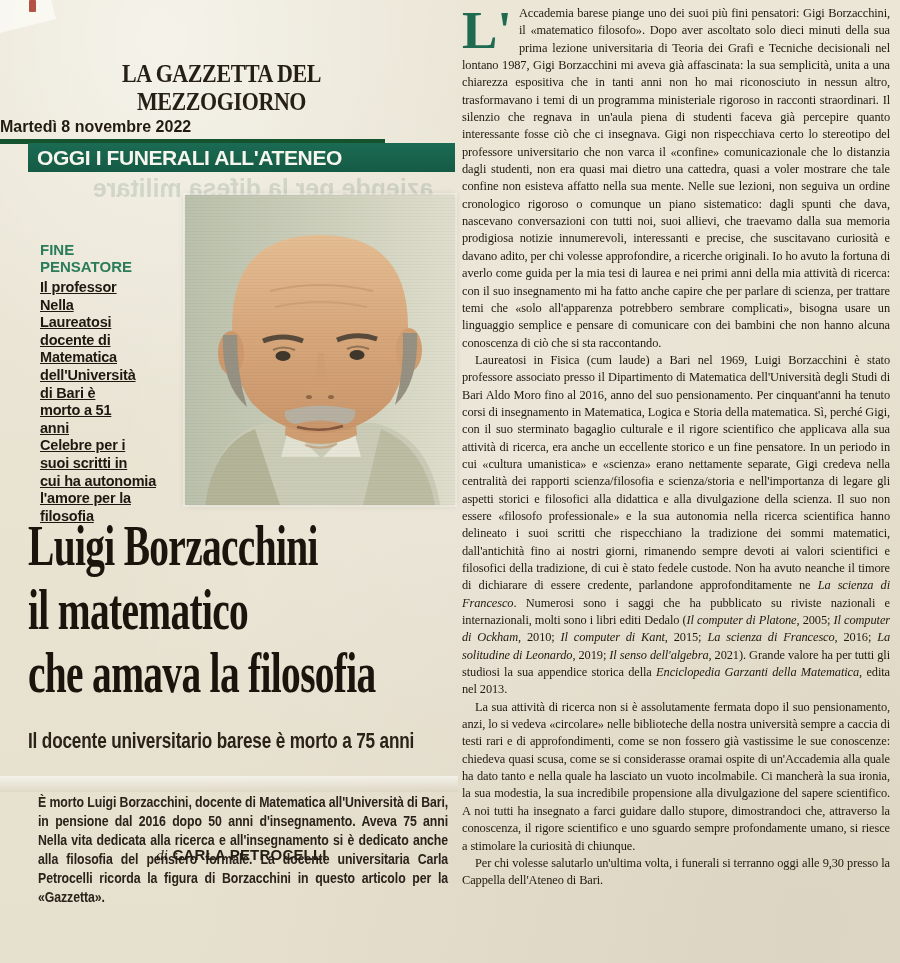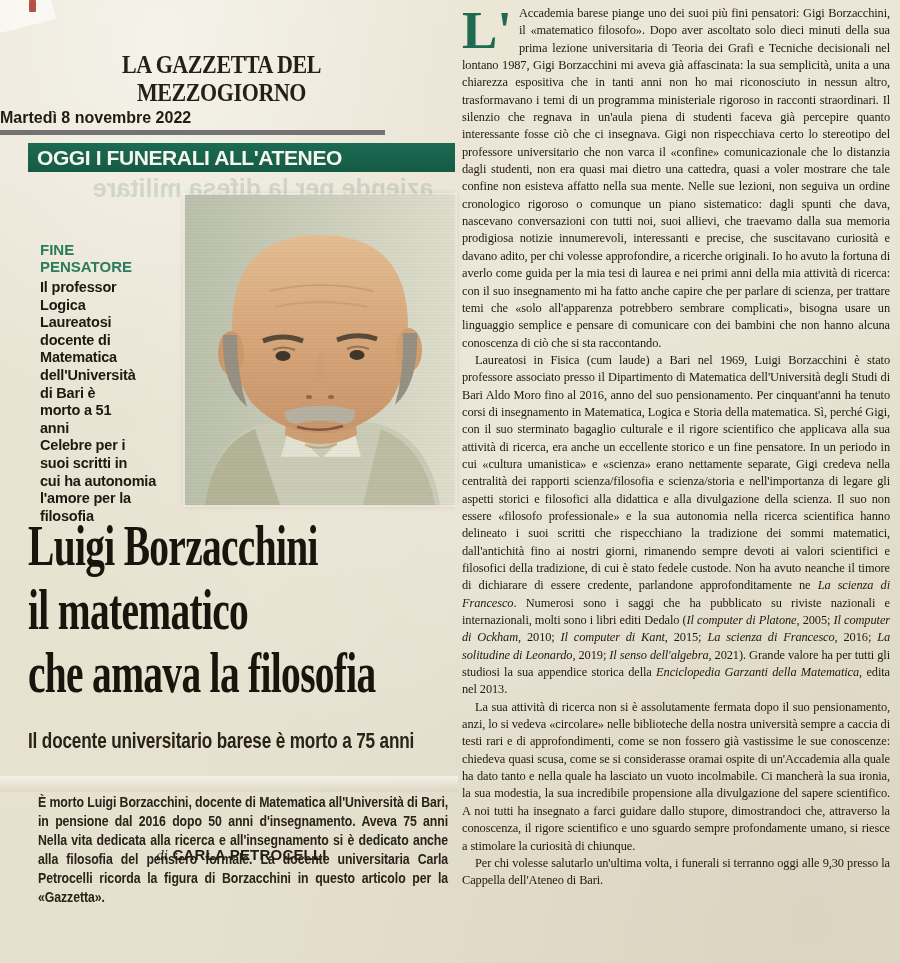--- a/index.html
+++ b/index.html
@@ -15,40 +15,40 @@
     color:var(--ink,#221c14);
   }
   .page{position:absolute;inset:0;}
   .scan-corner{position:absolute;left:-18px;top:-14px;width:70px;height:42px;background:#fbfaf5;transform:rotate(-14deg);opacity:.8;}
   .red-mark{position:absolute;left:29px;top:0;width:7px;height:12px;background:#a83527;opacity:.85;border-radius:1px;}
   .fold{position:absolute;left:0;top:776px;width:458px;height:16px;
     background:linear-gradient(rgba(255,255,255,0.55),rgba(170,158,132,0.12));}
 
   
   .left-col{position:absolute;left:28px;top:0;width:427px;height:963px;}
-  .masthead{position:absolute;left:-28px;top:56px;width:385px;border-bottom:5px solid #737373;padding-bottom:3px;}
+  .masthead{position:absolute;left:-28px;top:65px;width:385px;border-bottom:5px solid #14532d;padding-bottom:3px;}
   .masthead-title{
     font-family:"Liberation Serif",serif;font-weight:700;font-size:22px;letter-spacing:-0.4px;
     color:#261f16;text-align:center;padding-left:58px;transform:scaleY(1.1);transform-origin:center bottom;
   }
   .masthead-date{font-weight:700;font-size:16px;text-align:left;color:#221b12;margin-top:1px;}
   .banner{
     position:absolute;left:0;top:143px;width:427px;height:29px;
     background:linear-gradient(var(--banner-green,#1b6b53),#155a45);
     color:#f6f5ee;font-weight:700;font-size:21px;line-height:29px;
     padding-left:9px;box-sizing:border-box;letter-spacing:-0.4px;white-space:nowrap;
   }
   .ghost{
     position:absolute;left:40px;top:174px;width:390px;text-align:center;
     font-weight:700;font-size:25px;color:#47705c;opacity:.18;
     transform:scaleX(-1);white-space:nowrap;pointer-events:none;
   }
   .kicker{position:absolute;left:12px;top:241px;width:150px;}
   .kicker-label{color:var(--kicker-green,#2b7c5a);font-weight:700;font-size:15px;line-height:17px;margin-bottom:4px;}
-  .kicker-caption{font-weight:700;font-size:14.5px;line-height:17.6px;color:#1e1810;letter-spacing:-0.2px;}
+  .kicker-caption{font-weight:700;font-size:14.5px;line-height:17.6px;color:#1e1810;letter-spacing:-0.2px;text-decoration:underline;}
   .photo{
     position:absolute;left:157px;top:195px;width:270px;height:310px;
     box-shadow:0 0 0 2px rgba(255,255,255,0.35), 0 0 6px rgba(90,80,60,0.25);
     overflow:hidden;
   }
   .photo::after{
     content:"";position:absolute;inset:0;
     background:
       repeating-linear-gradient(0deg, rgba(60,50,30,0.04) 0 1px, transparent 1px 3px),
       linear-gradient(rgba(214,196,150,0.10), rgba(214,196,150,0.10));
@@ -110,21 +110,21 @@
 
     <div class="ghost">aziende per la difesa militare</div>
 
     <div class="kicker">
       <div class="kicker-label">
           <div>FINE</div>
           <div>PENSATORE</div>
         </div>
       <div class="kicker-caption">
           <div>Il professor</div>
-          <div>Logica</div>
+          <div>Nella</div>
           <div>Laureatosi</div>
           <div>docente di</div>
           <div>Matematica</div>
           <div>dell'Università</div>
           <div>di Bari è</div>
           <div>morto a 51</div>
           <div>anni</div>
           <div>Celebre per i</div>
           <div>suoi scritti in</div>
           <div>cui ha autonomia</div>

